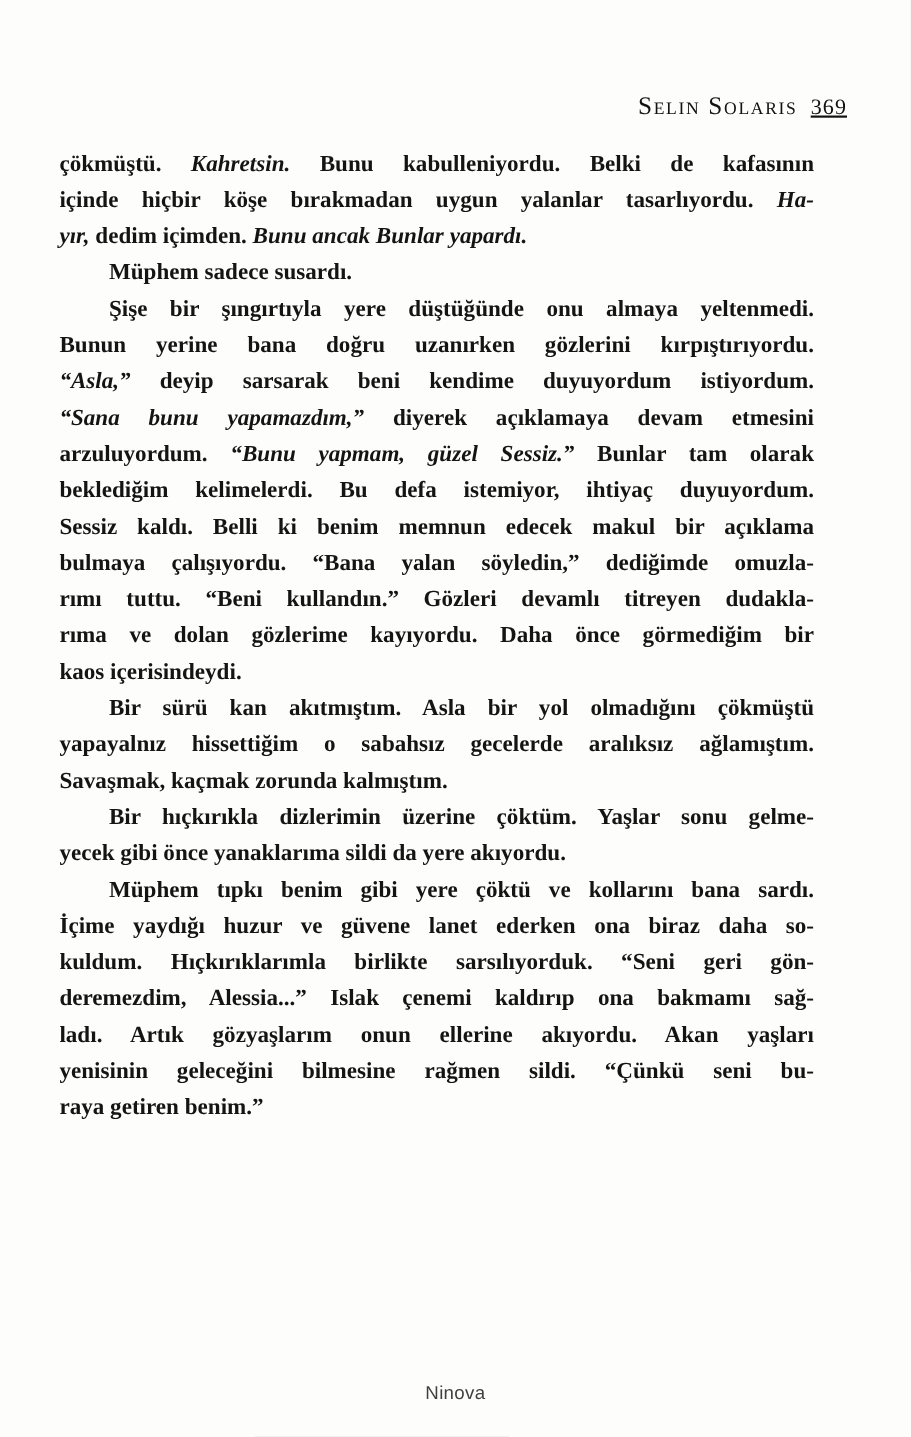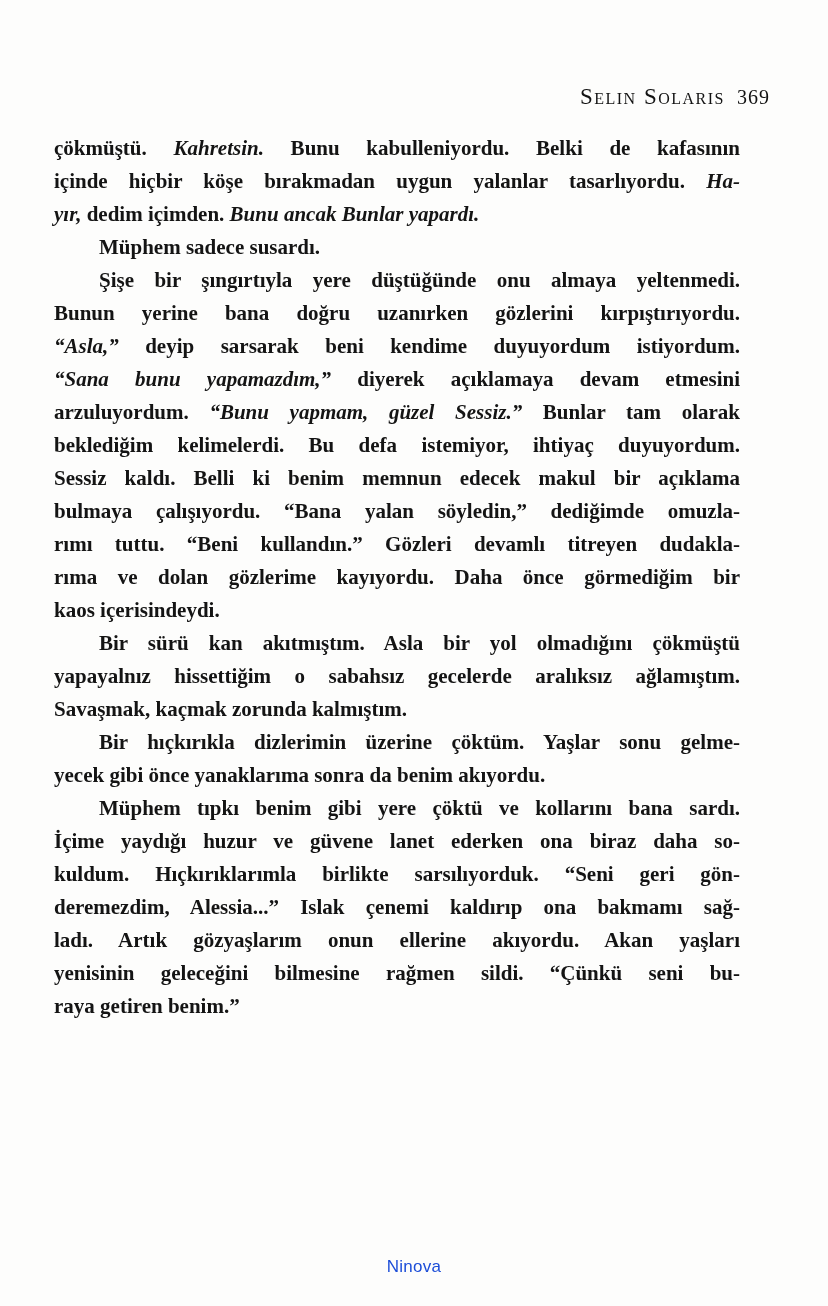--- a/index.html
+++ b/index.html
@@ -29,20 +29,21 @@
   .book-title {
     font-variant: small-caps;
     font-size: 23px;
     letter-spacing: 1.5px;
     font-weight: 500;
   }
   .page-number {
     font-size: 20px;
     margin-left: 12px;
     letter-spacing: 1px;
+    text-decoration: underline;
   }
   .page-body {
     padding-left: 54px;
     width: 686px;
     box-sizing: content-box;
     font-size: 21px;
     line-height: 33px;
     font-weight: bold;
   }
   .line {
@@ -61,21 +62,21 @@
     font-style: italic;
   }
   .footer {
     position: absolute;
     top: 1257px;
     left: 0;
     right: 0;
     text-align: center;
     font-family: "Liberation Sans", "DejaVu Sans", sans-serif;
     font-size: 17px;
-    color: #1d4ed8;
+    color: #404040;
     letter-spacing: 0.3px;
   }
 </style>
 </head>
 <body>
 
 <div class="page">
 
   <div class="running-header">
     <span class="book-title">Selin Solaris</span><span class="page-number">369</span>
@@ -94,21 +95,21 @@
       <div class="line"><span>beklediğim kelimelerdi. Bu defa istemiyor, ihtiyaç duyuyordum.</span></div>
       <div class="line"><span>Sessiz kaldı. Belli ki benim memnun edecek makul bir açıklama</span></div>
       <div class="line"><span>bulmaya çalışıyordu. “Bana yalan söyledin,” dediğimde omuzla-</span></div>
       <div class="line"><span>rımı tuttu. “Beni kullandın.” Gözleri devamlı titreyen dudakla-</span></div>
       <div class="line"><span>rıma ve dolan gözlerime kayıyordu. Daha önce görmediğim bir</span></div>
       <div class="line end"><span>kaos içerisindeydi.</span></div>
       <div class="line indent"><span>Bir sürü kan akıtmıştım. Asla bir yol olmadığını çökmüştü</span></div>
       <div class="line"><span>yapayalnız hissettiğim o sabahsız gecelerde aralıksız ağlamıştım.</span></div>
       <div class="line end"><span>Savaşmak, kaçmak zorunda kalmıştım.</span></div>
       <div class="line indent"><span>Bir hıçkırıkla dizlerimin üzerine çöktüm. Yaşlar sonu gelme-</span></div>
-      <div class="line end"><span>yecek gibi önce yanaklarıma sonra da benim akıyordu.</span></div>
+      <div class="line end"><span>yecek gibi önce yanaklarıma sildi da yere akıyordu.</span></div>
       <div class="line indent"><span>Müphem tıpkı benim gibi yere çöktü ve kollarını bana sardı.</span></div>
       <div class="line"><span>İçime yaydığı huzur ve güvene lanet ederken ona biraz daha so-</span></div>
       <div class="line"><span>kuldum. Hıçkırıklarımla birlikte sarsılıyorduk. “Seni geri gön-</span></div>
       <div class="line"><span>deremezdim, Alessia...” Islak çenemi kaldırıp ona bakmamı sağ-</span></div>
       <div class="line"><span>ladı. Artık gözyaşlarım onun ellerine akıyordu. Akan yaşları</span></div>
       <div class="line"><span>yenisinin geleceğini bilmesine rağmen sildi. “Çünkü seni bu-</span></div>
       <div class="line end"><span>raya getiren benim.”</span></div>
     </div>
 
   <div class="footer">

